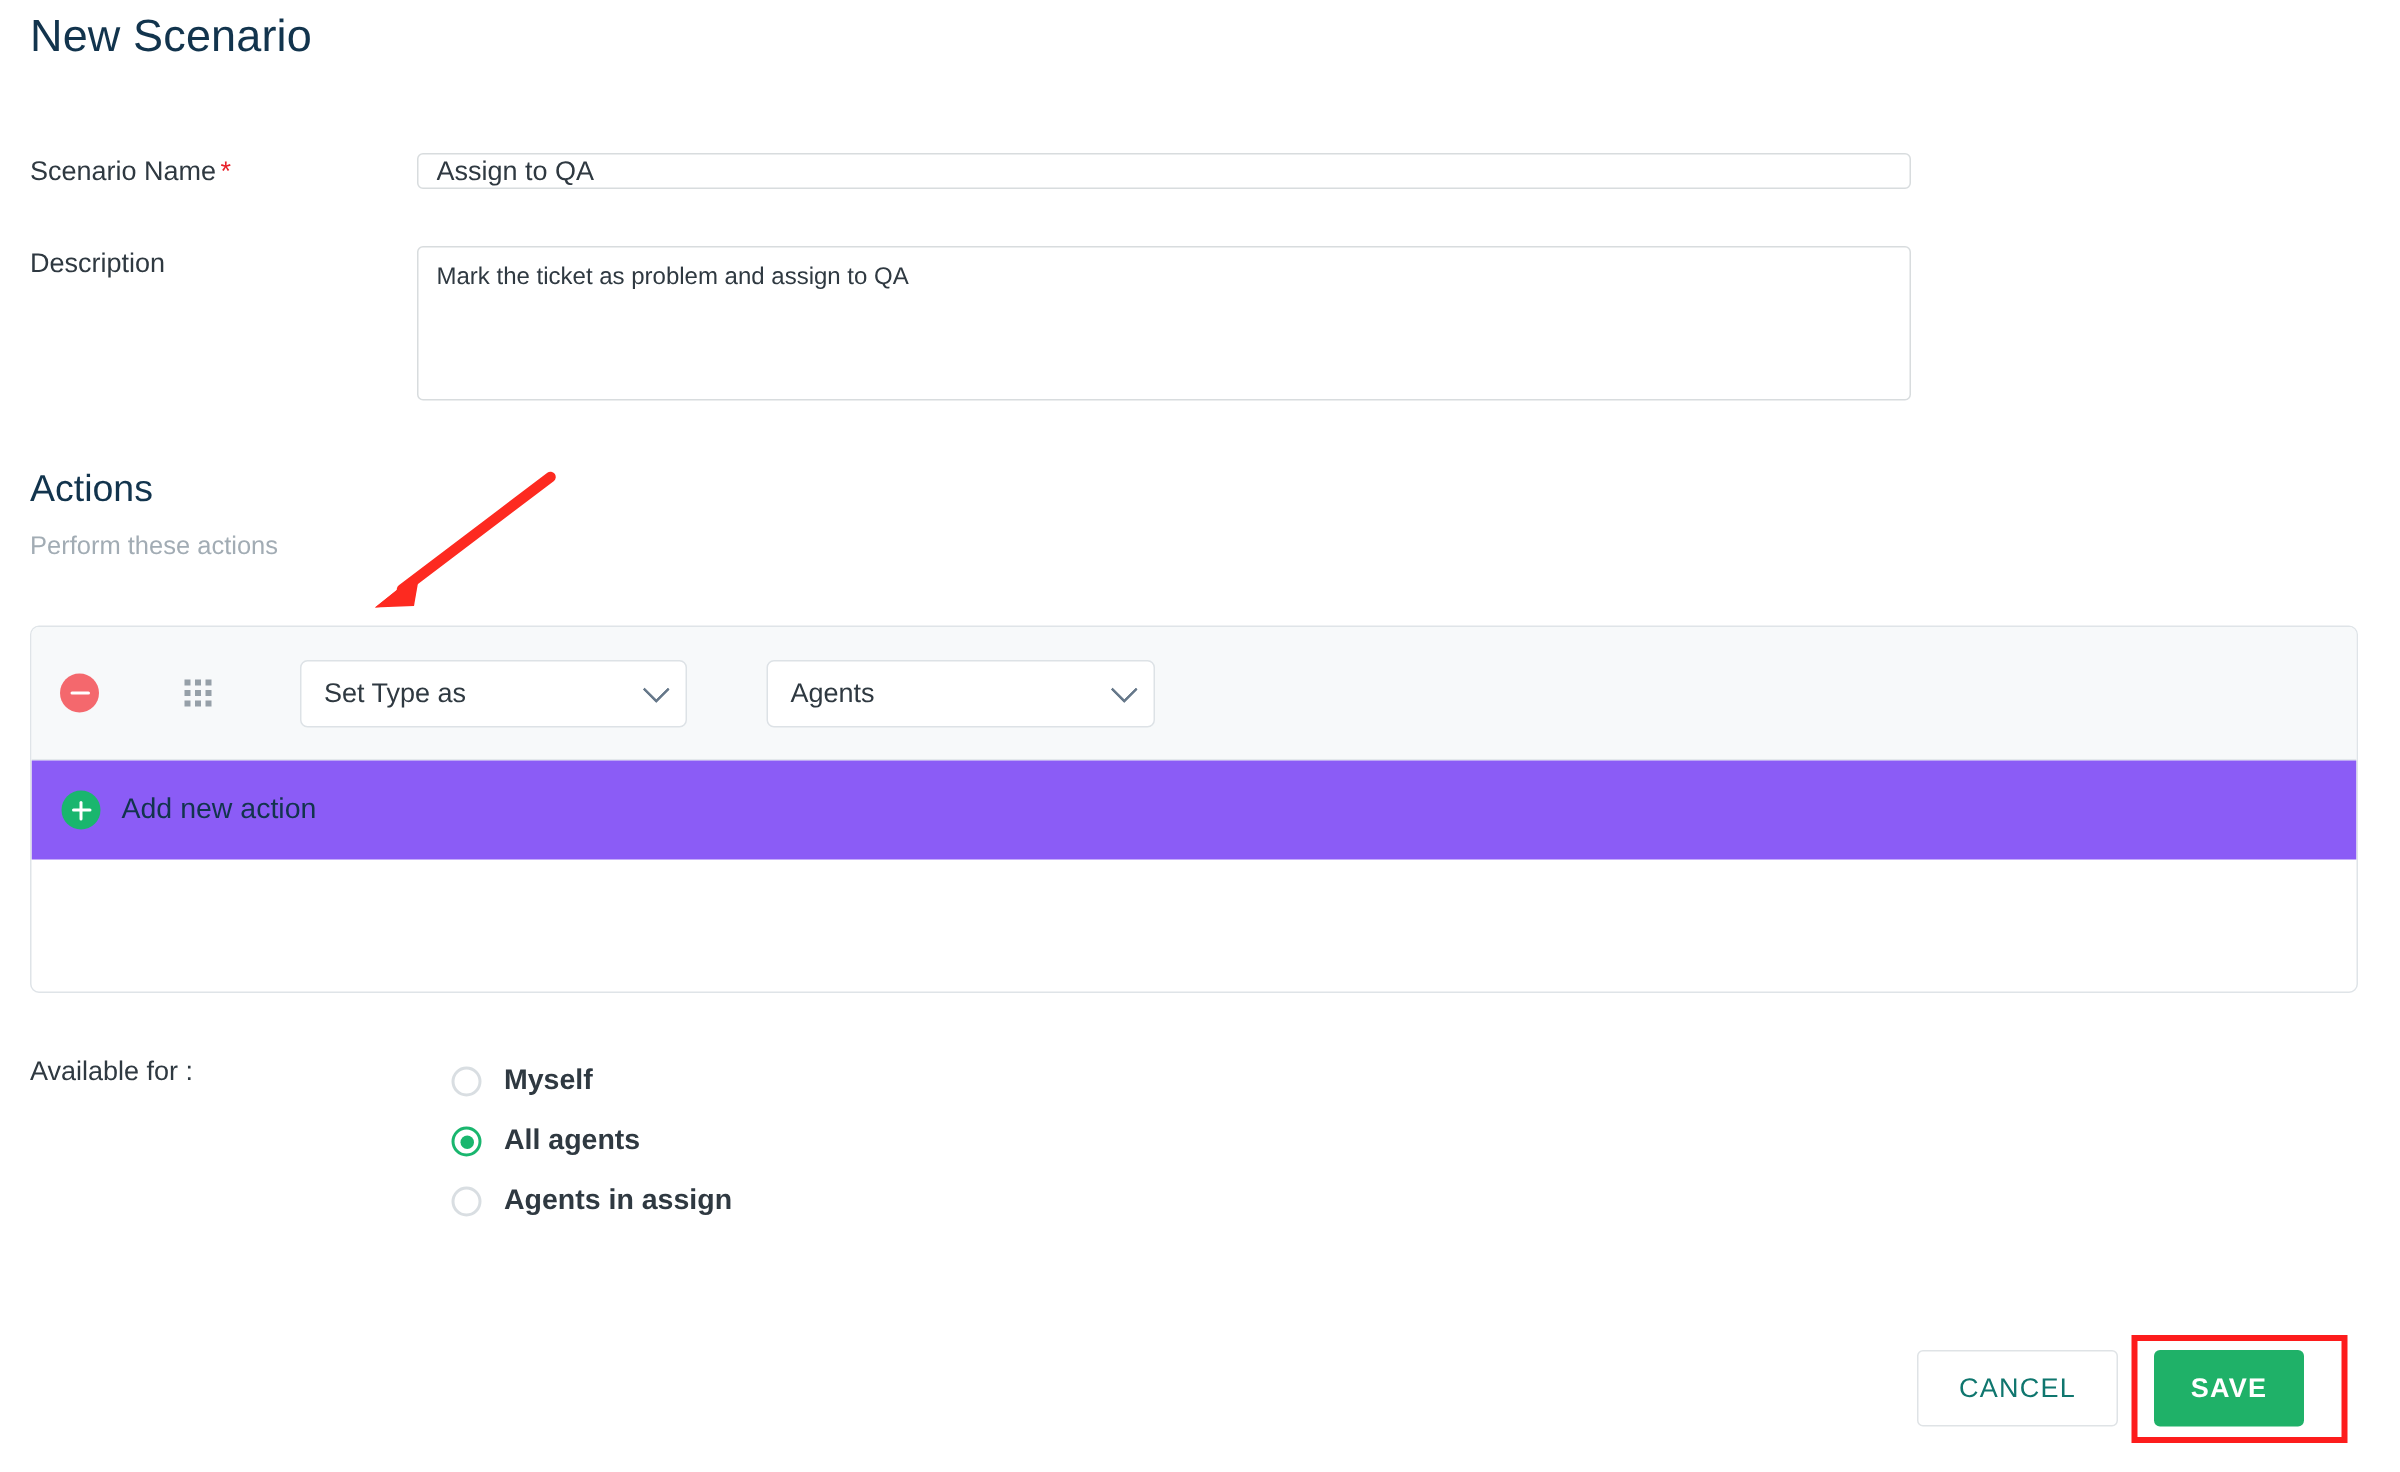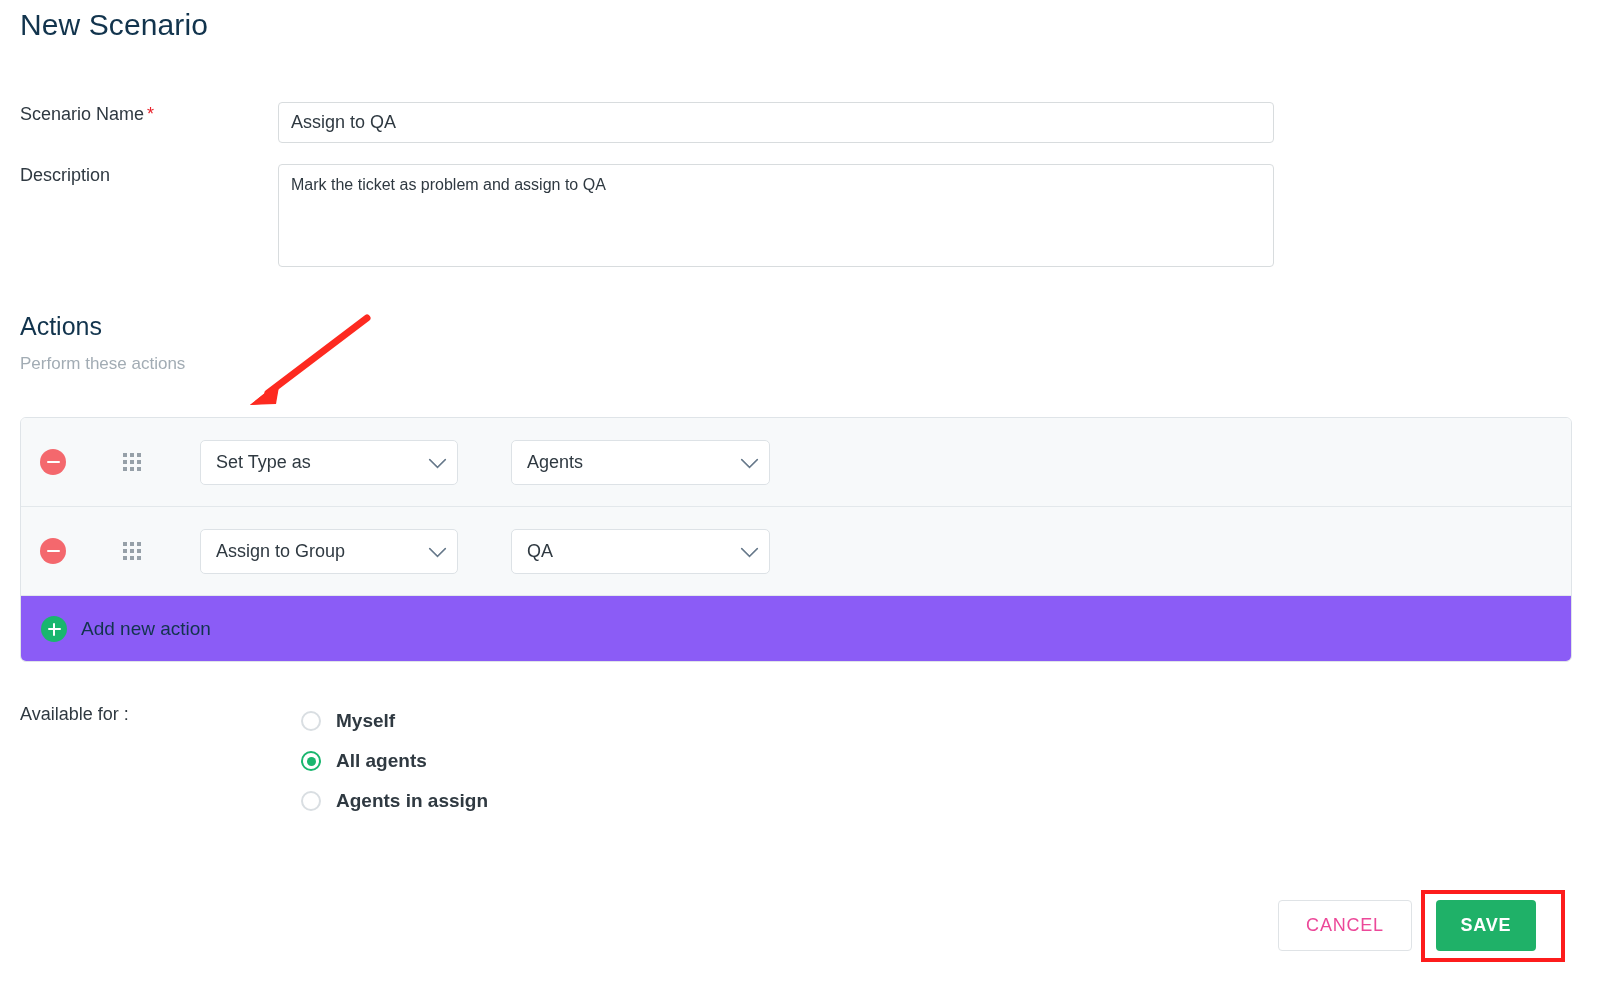--- a/index.html
+++ b/index.html
@@ -42,21 +42,21 @@
     font-size: 18px;
     margin-left: 3px;
     vertical-align: baseline;
   }
 
   .text-input {
     position: absolute;
     left: 278px;
     top: 102px;
     width: 996px;
-    height: 41px;
+    height: 24px;
     box-sizing: border-box;
     border: 1px solid #d8dcde;
     border-radius: 4px;
     background: #ffffff;
     font-family: "Liberation Sans", sans-serif;
     font-size: 18px;
     color: #2f3941;
     padding: 0 12px;
     outline: none;
   }
@@ -278,21 +278,21 @@
   .btn-cancel {
     position: absolute;
     left: 1278px;
     top: 900px;
     width: 134px;
     height: 51px;
     box-sizing: border-box;
     border: 1px solid #dfe3e6;
     border-radius: 4px;
     background: #ffffff;
-    color: #ec4899;
+    color: #0f766e;
     font-family: "Liberation Sans", sans-serif;
     font-size: 18px;
     letter-spacing: 0.8px;
     cursor: pointer;
   }
   .btn-save {
     position: absolute;
     left: 1436px;
     top: 900px;
     width: 100px;
@@ -363,42 +363,20 @@
     <div class="sel sel-a">
       <span>Set Type as</span>
       <span class="chev"></span>
     </div>
     <div class="sel sel-b">
       <span>Agents</span>
       <span class="chev"></span>
     </div>
   </div>
 
-  <div class="action-row">
-    <div class="remove-btn"></div>
-    <div class="drag-handle">
-      <i></i>
-        <i></i>
-        <i></i>
-        <i></i>
-        <i></i>
-        <i></i>
-        <i></i>
-        <i></i>
-        <i></i>
-    </div>
-    <div class="sel sel-a">
-      <span>Assign to Group</span>
-      <span class="chev"></span>
-    </div>
-    <div class="sel sel-b">
-      <span>QA</span>
-      <span class="chev"></span>
-    </div>
-  </div>
 
   <div class="addrow">
     <div class="add-btn"></div>
     <div class="add-label">Add new action</div>
   </div>
 
 </div>
 
 <div class="avail-label">Available for :</div>
 <div class="radio-group">

